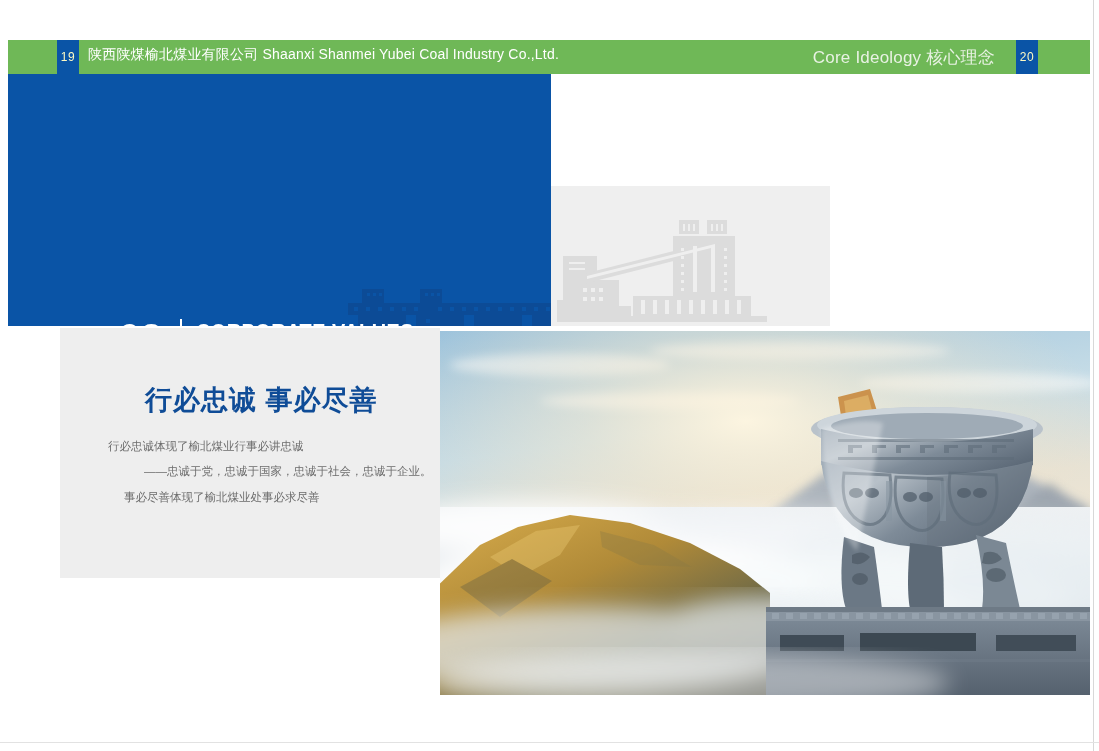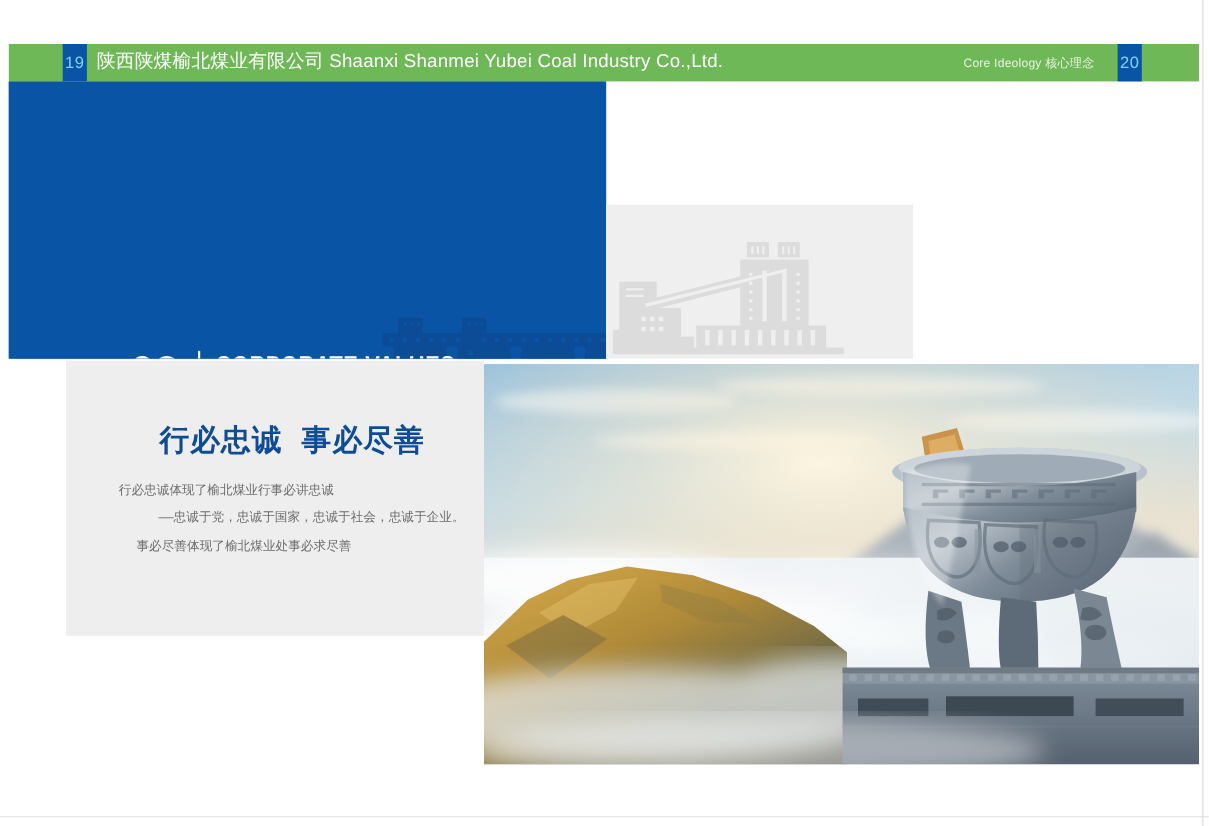--- a/index.html
+++ b/index.html
@@ -42,49 +42,49 @@
     position: absolute;
     left: 8px; top: 40px;
     width: 1082px; height: 34px;
     background: #6fb857;
   }
   .page-num-box {
     position: absolute;
     top: 0;
     width: 22px; height: 34px;
     background: #0a54a6;
-    color: #7dd3fc;
-    font-size: 15px;
+    color: #fef9c3;
+    font-size: 12px;
     display: flex;
     align-items: center;
     justify-content: center;
     letter-spacing: .5px;
   }
   #page-num-left  { left: 49px; }
   #page-num-right { left: 1008px; }
 
   #header-company {
     position: absolute;
     left: 80px; top: 0;
     height: 30px;
     display: flex;
     align-items: center;
     color: #ffffff;
-    font-size: 17px;
+    font-size: 14px;
     letter-spacing: .2px;
     white-space: nowrap;
   }
   #header-section {
     position: absolute;
     right: 95px; top: 0;
     height: 34px;
     display: flex;
     align-items: center;
     color: #e8f2e3;
-    font-size: 11px;
+    font-size: 17px;
     letter-spacing: .2px;
     white-space: nowrap;
   }
 
   
   #hero-band {
     position: absolute;
     left: 8px; top: 74px;
     width: 543px; height: 252px;
     background: #0a54a6;
@@ -154,21 +154,20 @@
     transform-origin: left center;
     white-space: nowrap;
   }
 
   
   #content-card {
     position: absolute;
     left: 60px; top: 328px;
     width: 380px; height: 250px;
     background: #eeeeee;
-    font-family: Liberation Mono, monospace;
   }
   #values-heading {
     position: absolute;
     left: 85px; top: 54px;
     color: #0f4c97;
     font-size: 27px;
     font-weight: bold;
     letter-spacing: 1px;
     white-space: nowrap;
   }

